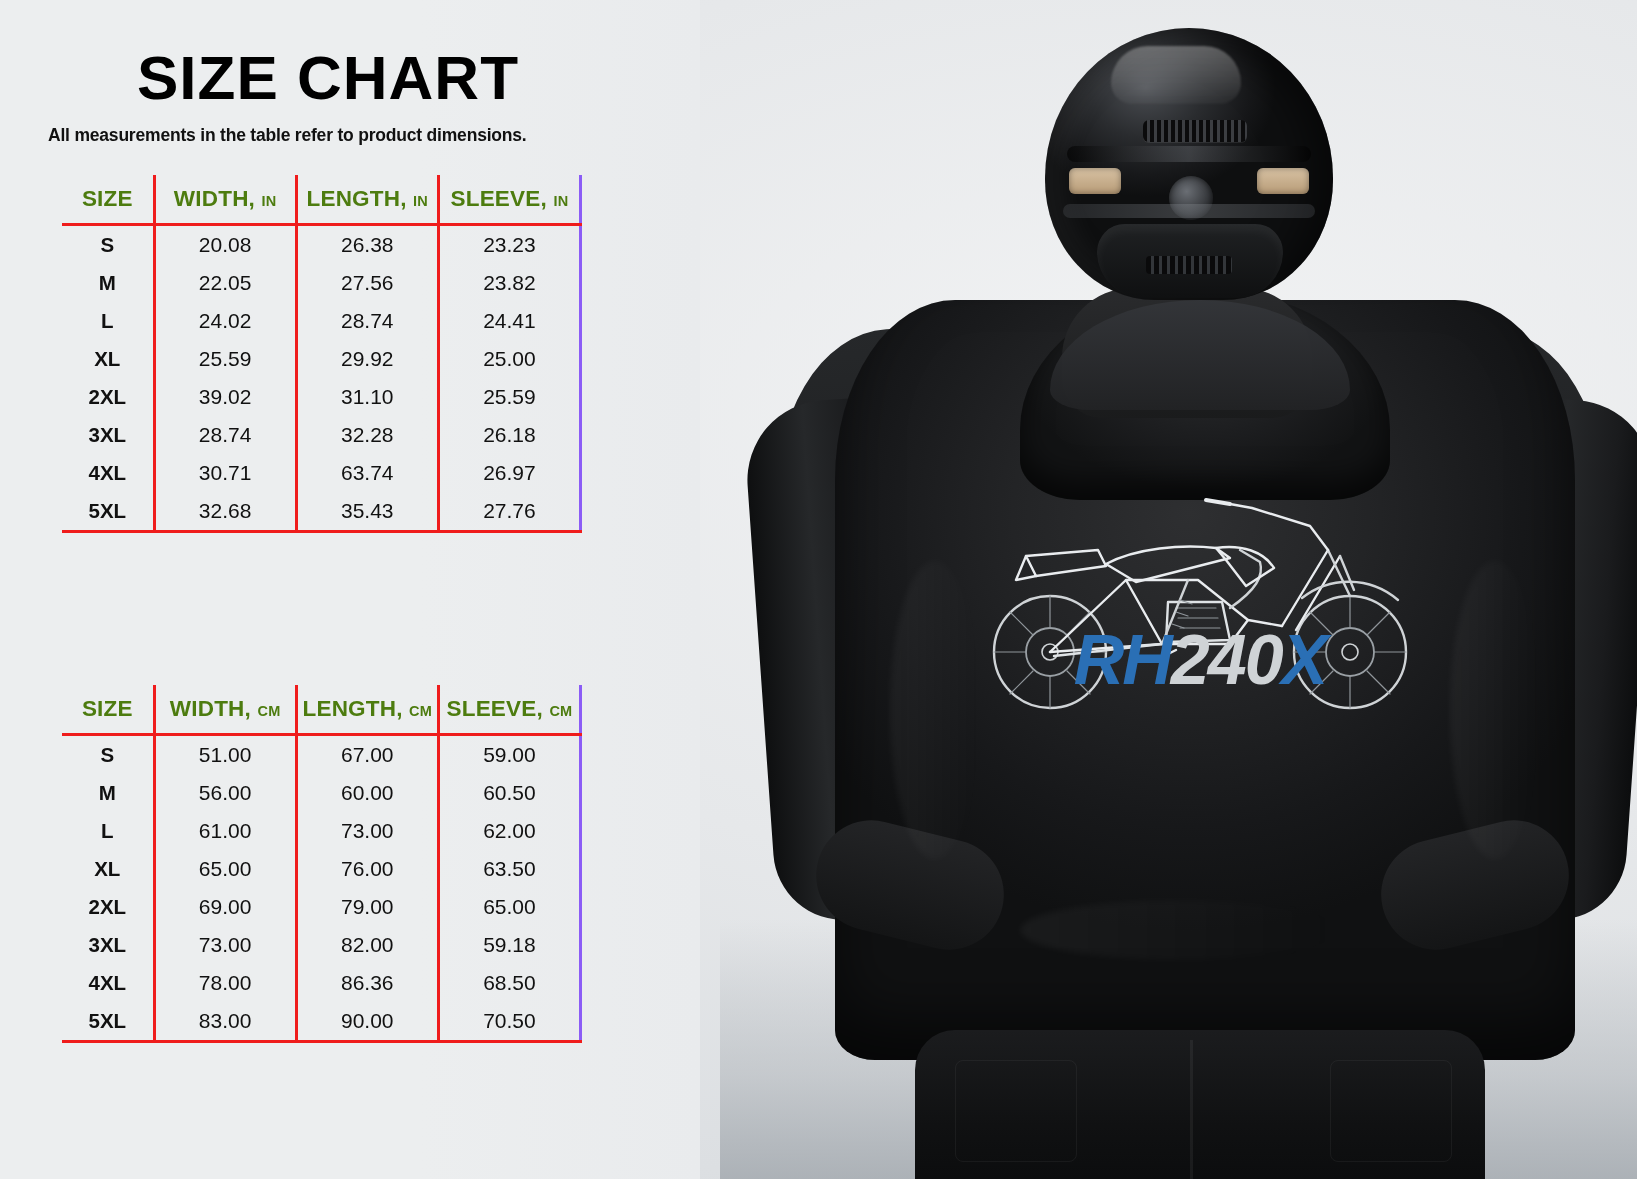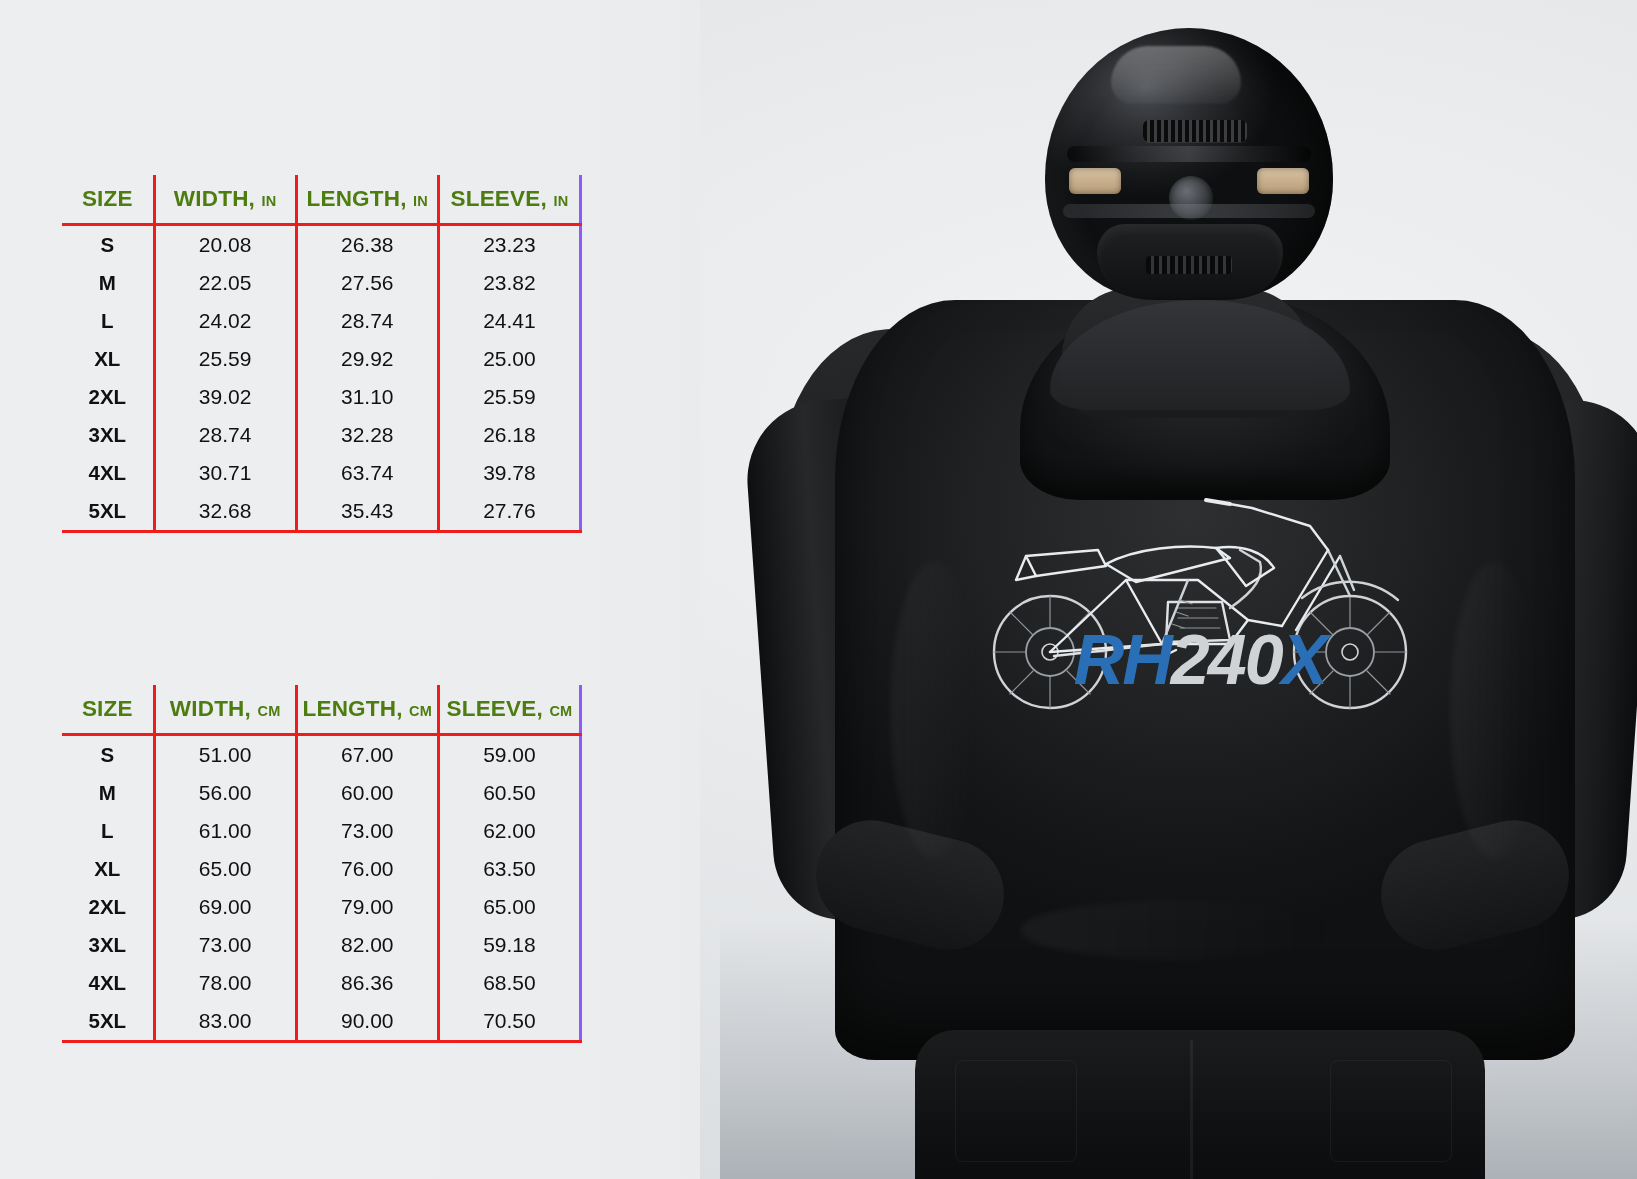--- a/index.html
+++ b/index.html
@@ -323,20 +323,22 @@
   }
 </style>
 </head>
 <body>
 
 <div class="backdrop"></div>
 <div class="backdrop-left"></div>
 
 <section class="chart-panel">
 
+  <div class="chart-title">SIZE CHART</div>
+  <div class="chart-subtitle">All measurements in the table refer to product dimensions.</div>
 
   <div class="table-wrap inches">
     <table class="size-table">
       <colgroup>
         <col class="col-size">
           <col class="col-val">
           <col class="col-val">
           <col class="col-val">
       </colgroup>
       <thead>
@@ -392,21 +394,21 @@
         <tr>
           <td class="sizecell vsep">3XL</td>
           <td class="vsep">28.74</td>
           <td class="vsep">32.28</td>
           <td class="vsep-last">26.18</td>
         </tr>
         <tr>
           <td class="sizecell vsep">4XL</td>
           <td class="vsep">30.71</td>
           <td class="vsep">63.74</td>
-          <td class="vsep-last">39.78</td>
+          <td class="vsep-last">26.97</td>
         </tr>
         <tr>
           <td class="sizecell vsep">5XL</td>
           <td class="vsep">32.68</td>
           <td class="vsep">35.43</td>
           <td class="vsep-last">27.76</td>
         </tr>
       </tbody>
     </table>
   </div>

